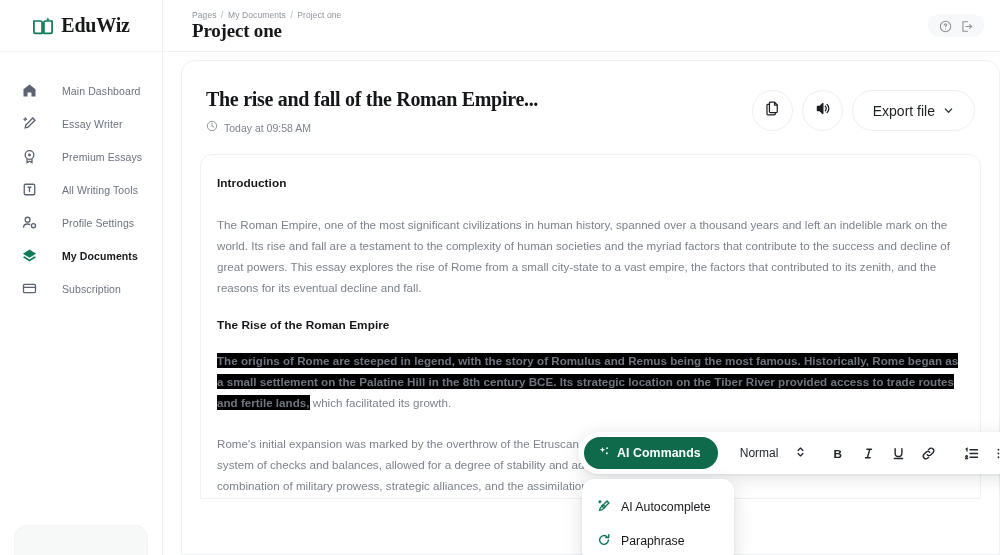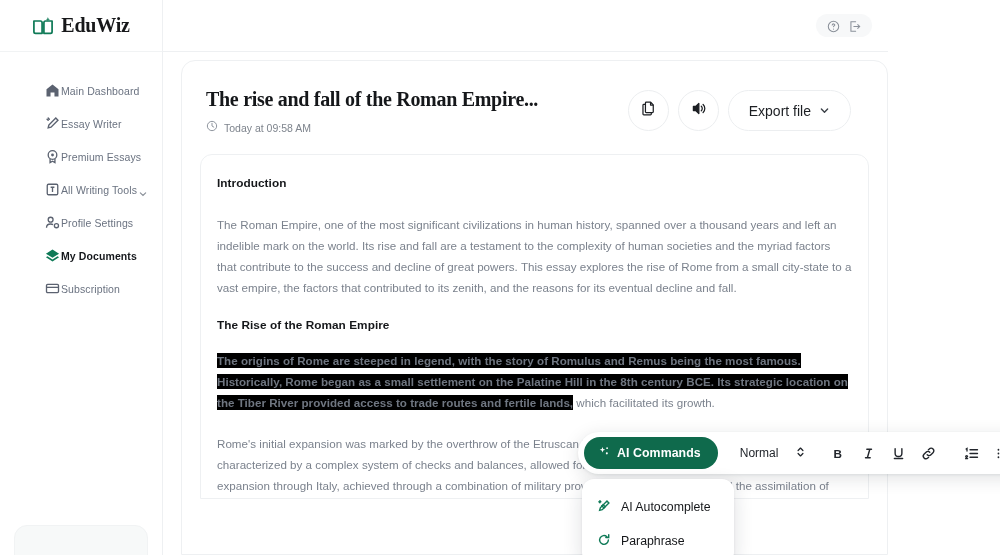--- a/index.html
+++ b/index.html
@@ -3,21 +3,21 @@
 <meta charset="utf-8">
 <style>
   * { box-sizing: border-box; margin: 0; padding: 0; }
   html, body {
     width: 1000px; height: 555px;
     overflow: hidden;
     background: #ffffff;
     font-family: "Liberation Sans", sans-serif;
     -webkit-font-smoothing: antialiased;
   }
-  .app { display: flex; width: 888px; height: 555px; position: relative; }
+  .app { display: flex; width: 1000px; height: 555px; position: relative; }
 
   
   .sidebar {
     width: 163px; height: 555px;
     background: #ffffff;
     border-right: 1px solid #eef0f2;
     display: flex; flex-direction: column;
     position: relative;
     flex: 0 0 163px;
   }
@@ -31,24 +31,23 @@
   .logo-text {
     font-family: "Liberation Serif", serif;
     font-size: 20px; font-weight: 700; color: #17181a;
     letter-spacing: -0.2px;
   }
   .nav { padding: 22px 0 0 0; display: flex; flex-direction: column; }
   .nav-item {
     display: flex; align-items: center;
     height: 33px;
     padding: 0 14px 0 22px;
-    gap: 1px;
+    gap: 25px;
     cursor: pointer;
     position: relative;
-    margin-left: 23px;
   }
   .nav-icon { width: 15px; height: 15px; flex: 0 0 15px; display:block; color: #5b6270; }
   .nav-label {
     font-size: 10.5px; color: #6a7280; letter-spacing: 0.1px; white-space: nowrap;
   }
   .nav-item.active .nav-label { color: #15181c; font-weight: 700; }
   .nav-item.active .nav-icon { color: #0f7a57; }
   .nav-chevron { margin-left: auto; width: 10px; height: 10px; color: #8a9099; }
 
   .sidebar-card {
@@ -96,21 +95,21 @@
     position: absolute;
     left: 0; right: 0; top: 8px; bottom: 0;
     background: #ffffff;
     border: 1px solid #eef0f2;
     border-top-left-radius: 14px;
     border-top-right-radius: 14px;
     overflow: hidden;
   }
 
   .doc-head {
-    padding: 27px 36px 0 24px;
+    padding: 27px 24px 0 24px;
     display: flex; align-items: flex-start;
   }
   .doc-title {
     font-family: "Liberation Serif", serif;
     font-size: 20px; font-weight: 700; color: #15171a; letter-spacing: -0.3px;
   }
   .doc-meta {
     display: flex; align-items: flex-end; gap: 6px;
     margin-top: 9px;
     font-size: 10.5px; color: #7e848d;
@@ -295,20 +294,30 @@
         <span class="nav-label">Subscription</span>
       </div>
     </nav>
 
     <div class="sidebar-card"></div>
   </aside>
 
   <section class="main">
 
     <header class="topbar">
+      <div>
+        <div class="crumbs">
+          <span>Pages</span>
+          <span class="sep">/</span>
+          <span>My Documents</span>
+          <span class="sep">/</span>
+          <span>Project one</span>
+        </div>
+        <h1 class="page-title">Project one</h1>
+      </div>
 
       <div class="topbar-right">
         <span class="tb-ico">
           <svg viewBox="0 0 16 16" fill="none" stroke="currentColor" stroke-width="1.3">
               <circle cx="8" cy="8" r="6.4"></circle>
               <path d="M6.4 6.2c.2-1 1-1.5 1.8-1.4.9.1 1.4.8 1.3 1.5-.1.9-1.3 1.1-1.5 2" stroke-linecap="round"></path>
               <circle cx="8" cy="11.2" r=".7" fill="currentColor" stroke="none"></circle>
             </svg>
         </span>
         <span class="tb-ico">

